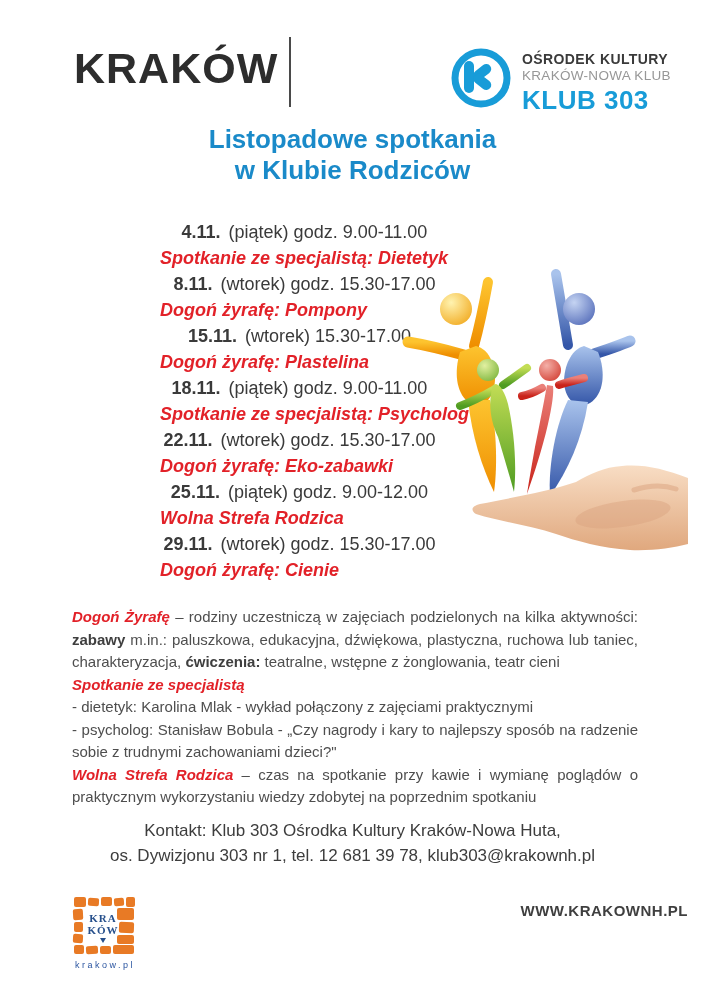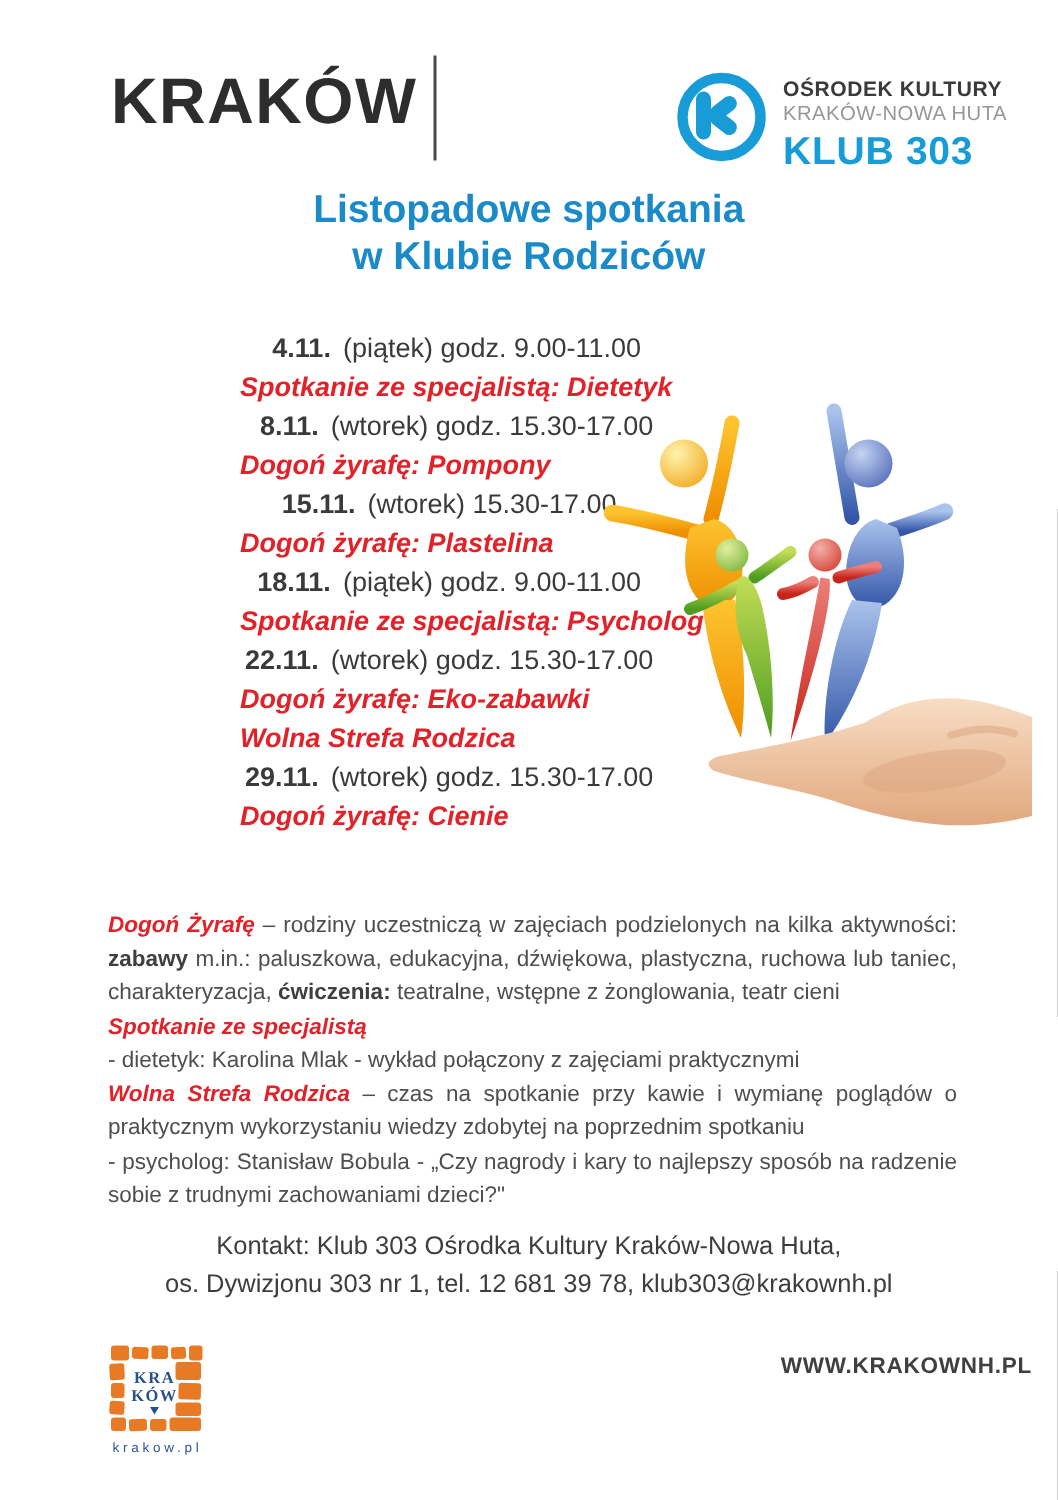--- a/index.html
+++ b/index.html
@@ -55,21 +55,21 @@
   <div class="header-divider"></div>
 
   <svg class="klub-logo" viewBox="0 0 64 64">
     <circle cx="32" cy="32" r="26" fill="none" stroke="#189cd8" stroke-width="7"></circle>
     <rect x="15" y="15" width="10" height="32" rx="5" fill="#189cd8"></rect>
     <rect x="25" y="26" width="20" height="10" rx="5" fill="#189cd8" transform="rotate(-38 27 31)"></rect>
     <rect x="25" y="26" width="20" height="10" rx="5" fill="#189cd8" transform="rotate(38 27 31)"></rect>
   </svg>
   <div class="klub-text">
     <div class="klub-line1">OŚRODEK KULTURY</div>
-    <div class="klub-line2">KRAKÓW-NOWA HUTA</div>
+    <div class="klub-line2">KRAKÓW-NOWA KLUB</div>
     <div class="klub-line3">KLUB 303</div>
   </div>
 
   <div class="title">
     <div>Listopadowe spotkania</div>
     <div>w Klubie Rodziców</div>
   </div>
 
   <div class="schedule">
     <div class="sched-date-line">
@@ -95,20 +95,24 @@
       <span class="sched-info">(piątek) godz. 9.00-11.00</span>
     </div>
     <div class="sched-event">Spotkanie ze specjalistą: Psycholog</div>
 
     <div class="sched-date-line">
       <span class="sched-date">22.11.</span>
       <span class="sched-info">(wtorek) godz. 15.30-17.00</span>
     </div>
     <div class="sched-event">Dogoń żyrafę: Eko-zabawki</div>
 
+    <div class="sched-date-line">
+      <span class="sched-date">25.11.</span>
+      <span class="sched-info">(piątek) godz. 9.00-12.00</span>
+    </div>
     <div class="sched-event">Wolna Strefa Rodzica</div>
 
     <div class="sched-date-line">
       <span class="sched-date">29.11.</span>
       <span class="sched-info">(wtorek) godz. 15.30-17.00</span>
     </div>
     <div class="sched-event">Dogoń żyrafę: Cienie</div>
   </div>
 
   <svg class="artwork" viewBox="0 0 292 305">
@@ -179,24 +183,24 @@
     <ellipse cx="225" cy="262" rx="48" ry="13" fill="#d9a27e" opacity="0.45" transform="rotate(-8 225 262)"></ellipse>
     <path d="M236,238 C252,233 266,233 278,237" stroke="#d9a27e" stroke-width="5" stroke-linecap="round" fill="none" opacity="0.5"></path>
   </svg>
 
   <div class="descriptions">
     <div class="desc-item">
       <span class="red-lead">Dogoń Żyrafę</span><span> – rodziny uczestniczą w zajęciach podzielonych na kilka aktywności: </span><span class="bold">zabawy</span><span> m.in.: paluszkowa, edukacyjna, dźwiękowa, plastyczna, ruchowa lub taniec, charakteryzacja, </span><span class="bold">ćwiczenia:</span><span> teatralne, wstępne z żonglowania, teatr cieni</span>
     </div>
     <div class="red-lead">Spotkanie ze specjalistą</div>
     <div class="desc-item">-  dietetyk: Karolina Mlak - wykład połączony z zajęciami praktycznymi</div>
+    <div class="desc-item">- psycholog: Stanisław Bobula - „Czy nagrody i kary to najlepszy sposób na radzenie sobie z trudnymi zachowaniami dzieci?"</div>
     <div class="desc-item">
       <span class="red-lead">Wolna Strefa Rodzica</span><span> – czas na spotkanie przy kawie i wymianę poglądów o praktycznym wykorzystaniu wiedzy zdobytej na poprzednim spotkaniu</span>
     </div>
-    <div class="desc-item">- psycholog: Stanisław Bobula - „Czy nagrody i kary to najlepszy sposób na radzenie sobie z trudnymi zachowaniami dzieci?"</div>
   </div>
 
   <div class="contact">
     <div>Kontakt: Klub 303 Ośrodka Kultury Kraków-Nowa Huta,</div>
     <div>os. Dywizjonu 303 nr 1, tel. 12 681 39 78, klub303@krakownh.pl</div>
   </div>
 
   <svg class="mosaic-logo" viewBox="0 0 64 62">
     <g fill="#e87a25">
       <rect x="2" y="1" width="12" height="10" rx="2"></rect>

